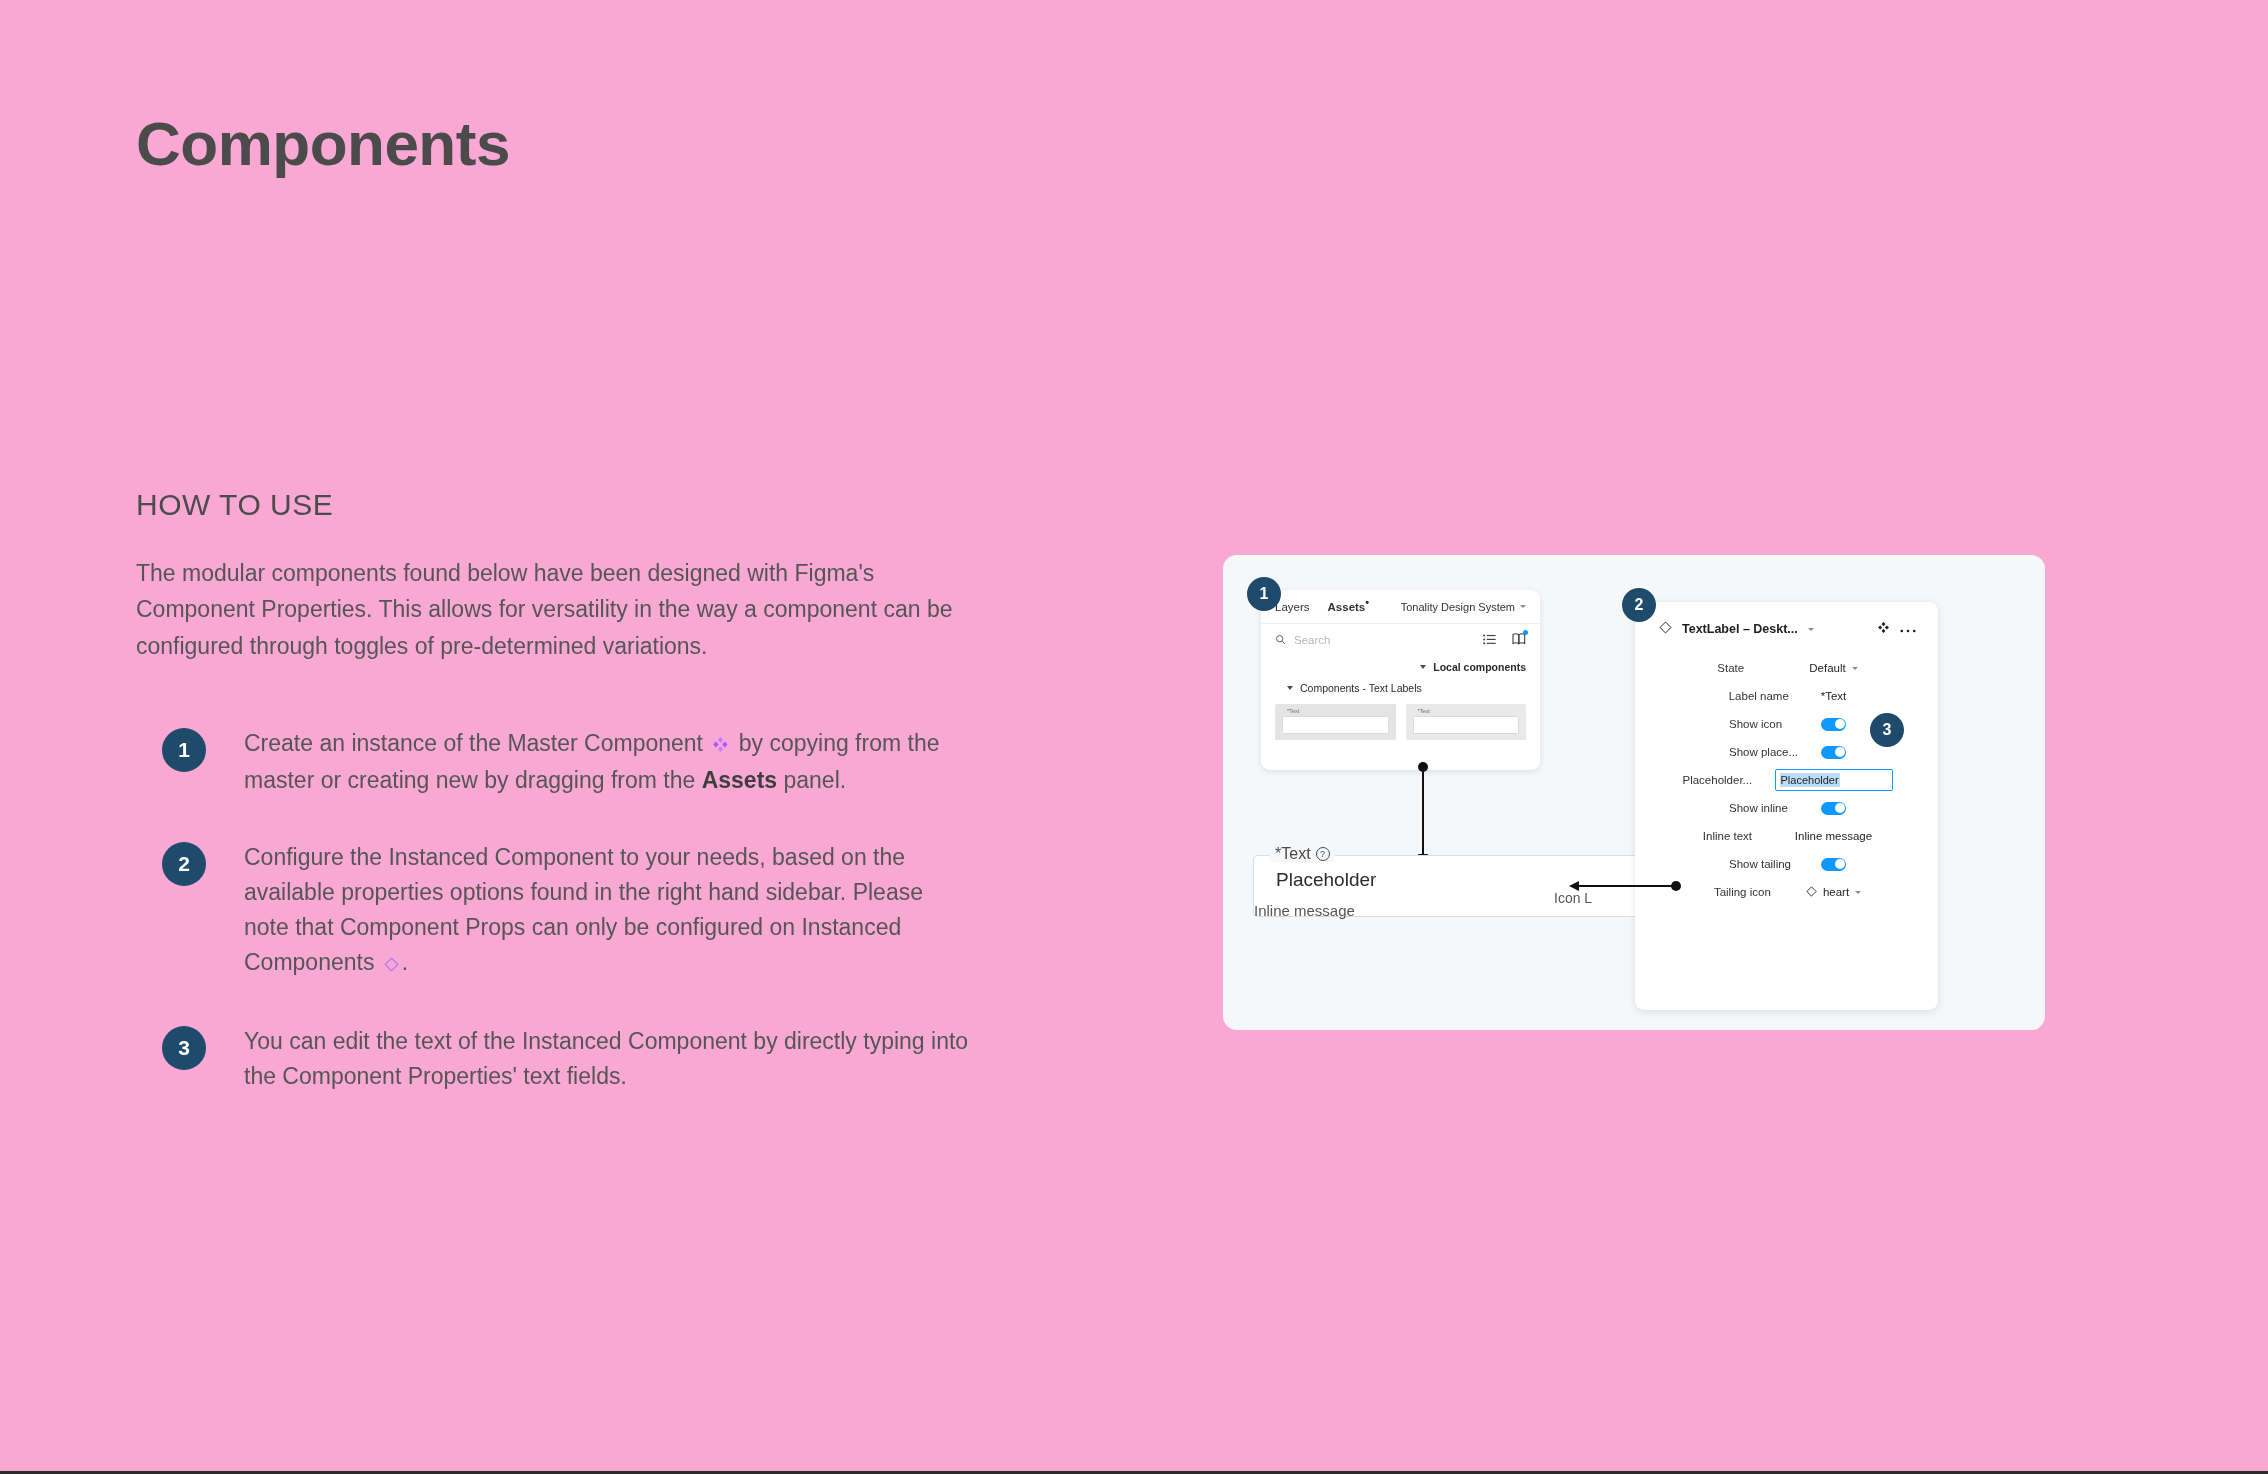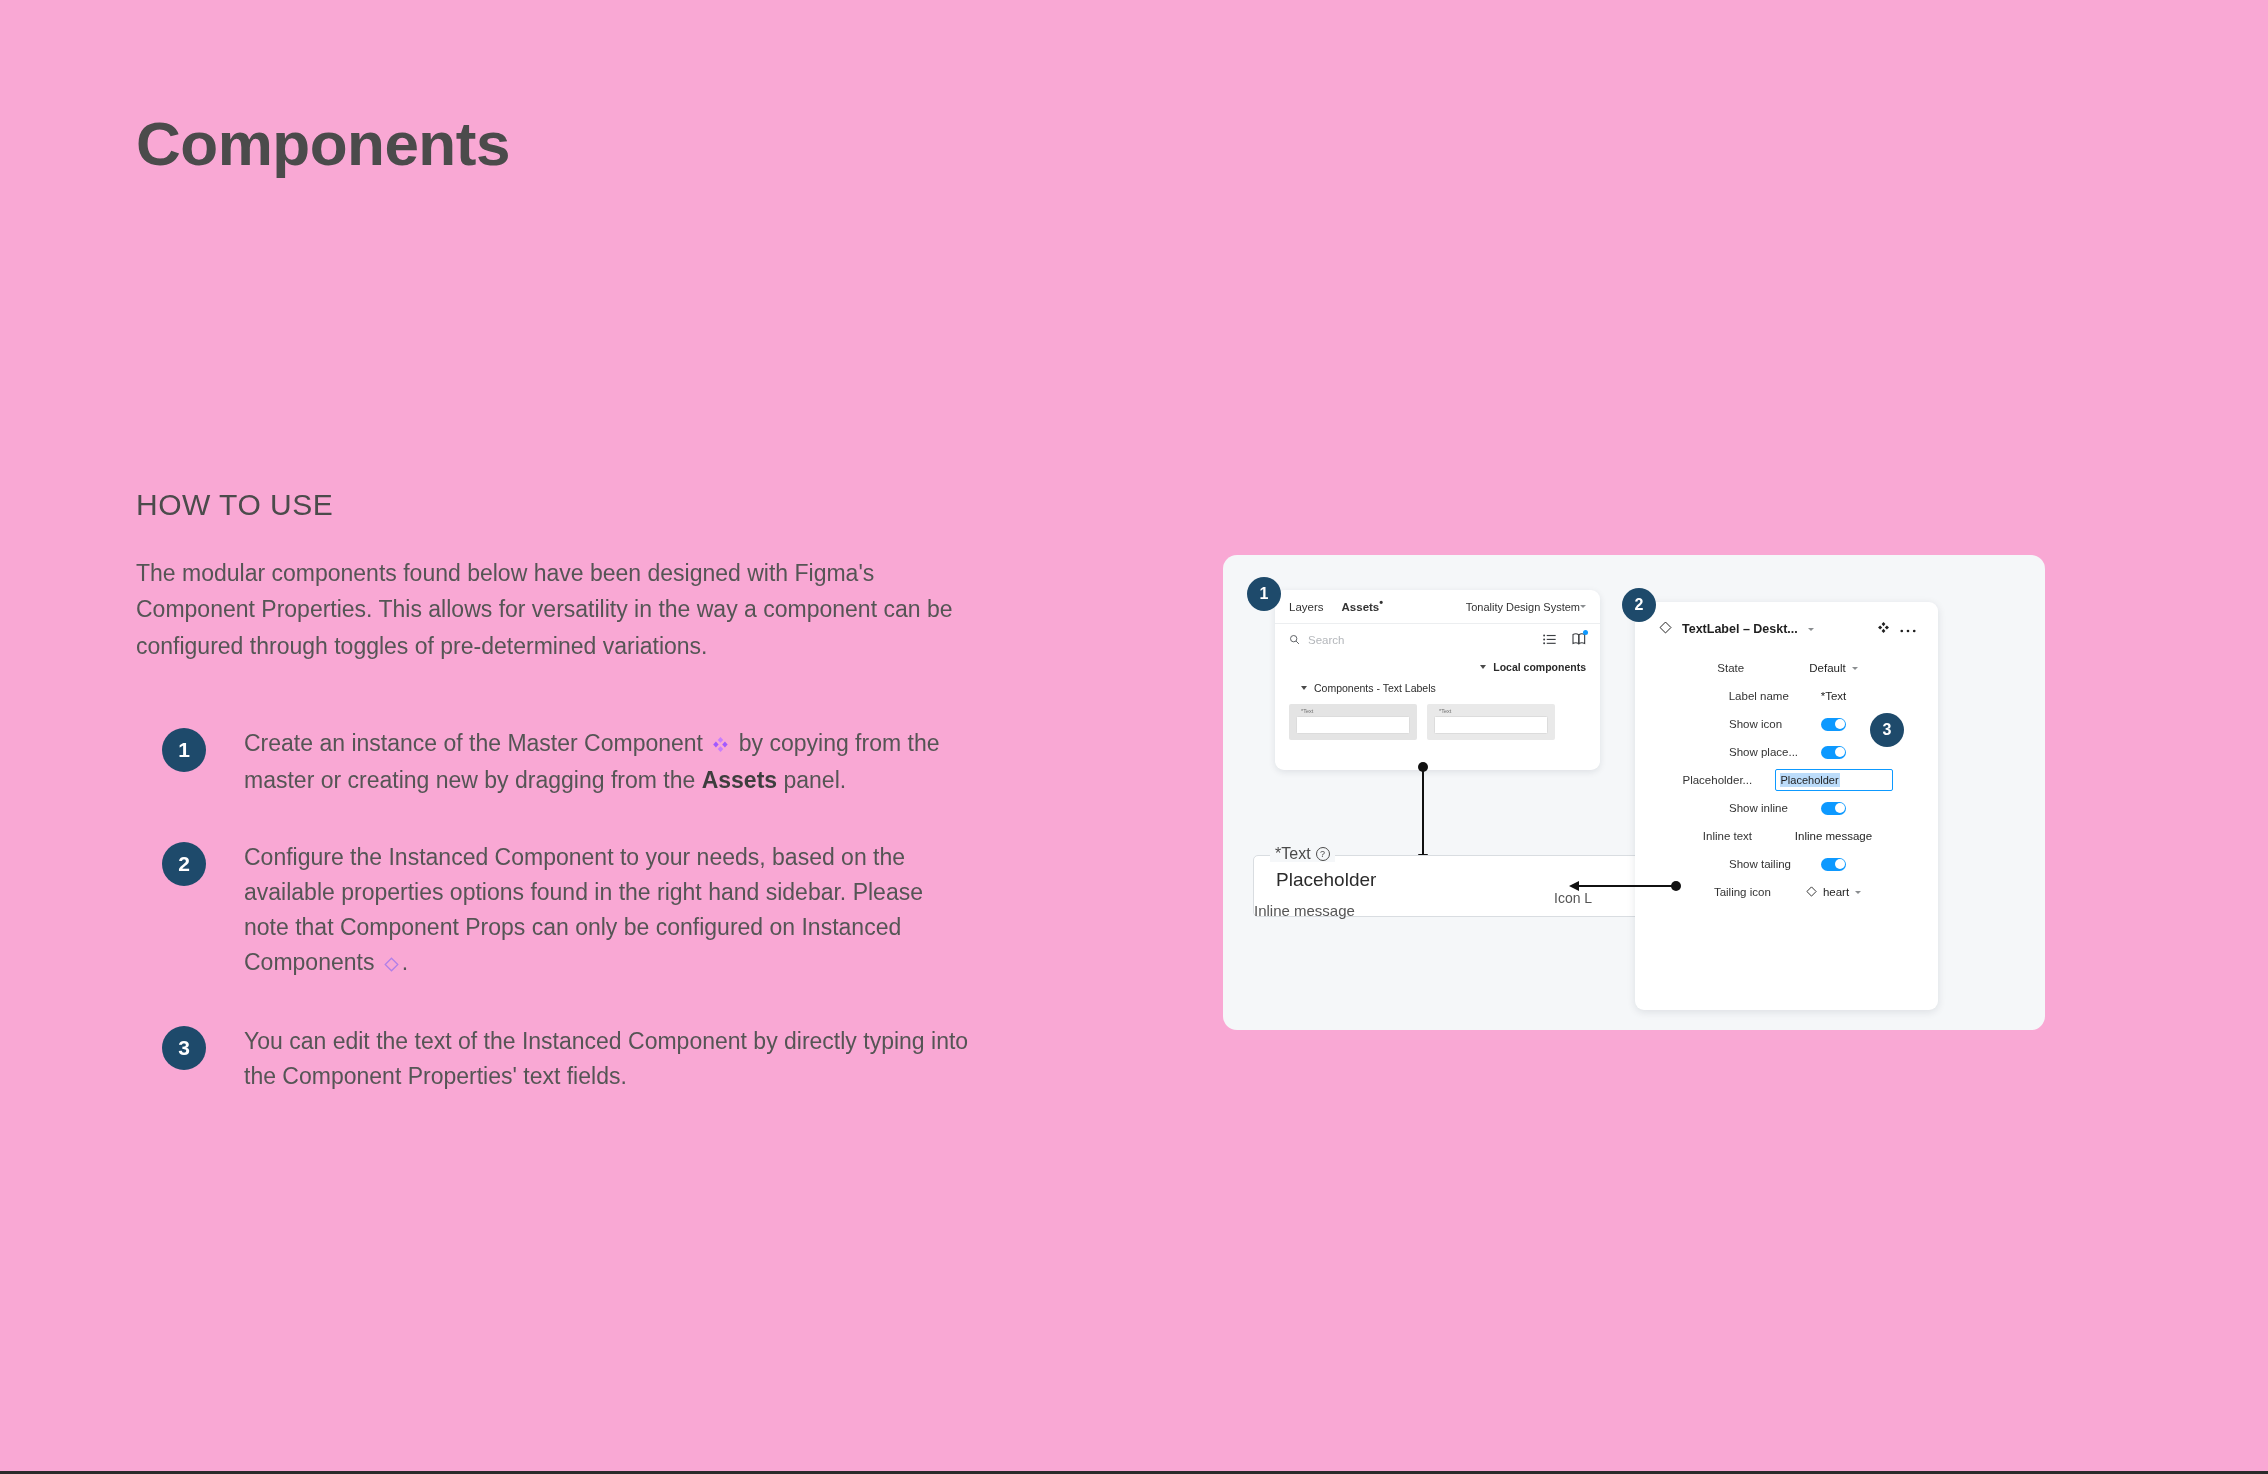--- a/index.html
+++ b/index.html
@@ -108,23 +108,23 @@
     top: 555px;
     width: 822px;
     height: 475px;
     background: #f5f7f9;
     border-radius: 14px;
   }
 
   
   .assets-panel {
     position: absolute;
-    left: 52px;
+    left: 38px;
     top: 35px;
-    width: 325px;
+    width: 279px;
     height: 180px;
     background: #ffffff;
     border-radius: 9px;
     box-shadow: 0 2px 7px rgba(20,30,50,0.10);
     overflow: hidden;
   }
 
   .assets-header {
     height: 34px;
     display: flex;
@@ -144,20 +144,21 @@
     vertical-align: super;
     line-height: 0;
   }
 
   .assets-libname {
     margin-left: auto;
     font-size: 11px;
     color: #333333;
     display: flex;
     align-items: center;
+    gap: 5px;
   }
 
   .assets-searchrow {
     height: 32px;
     display: flex;
     align-items: center;
     padding: 0 14px;
     gap: 8px;
   }
   .assets-search-text {

